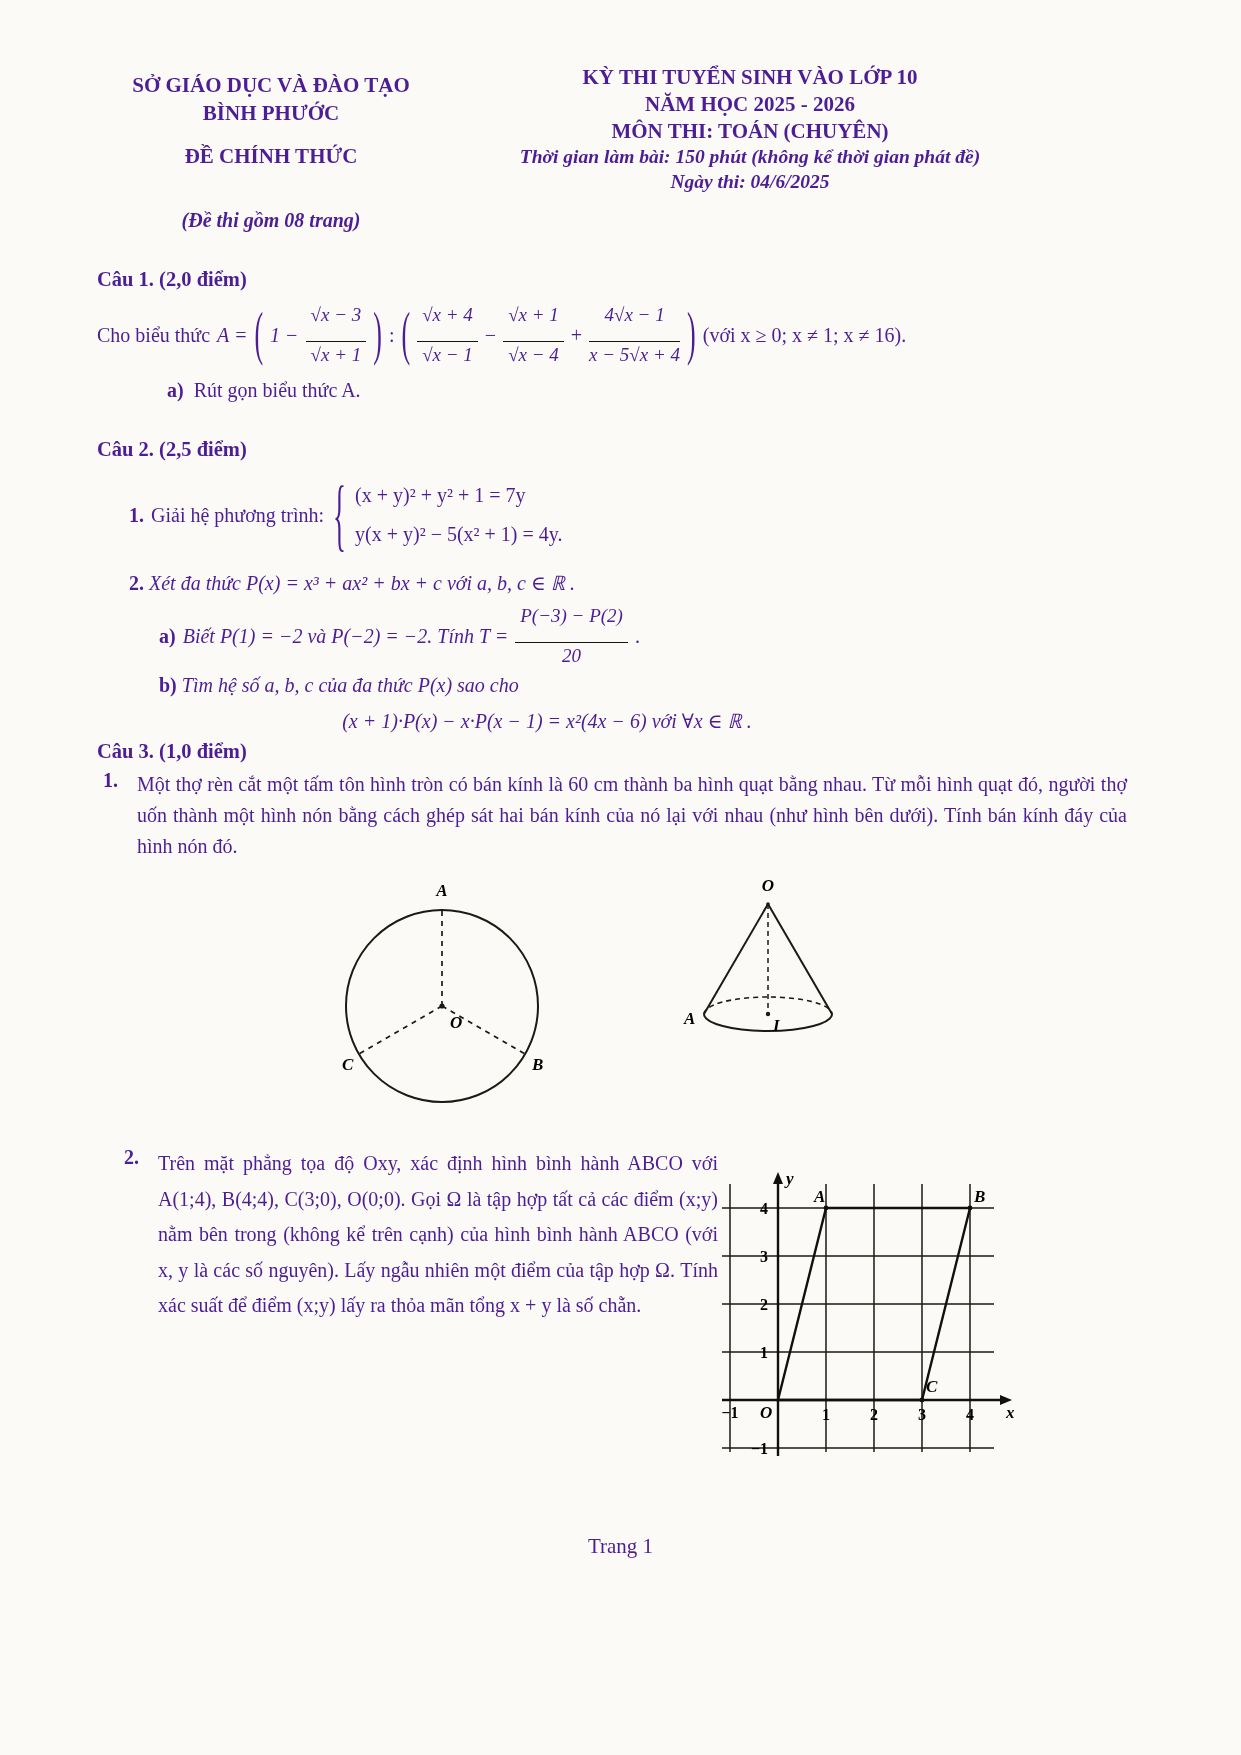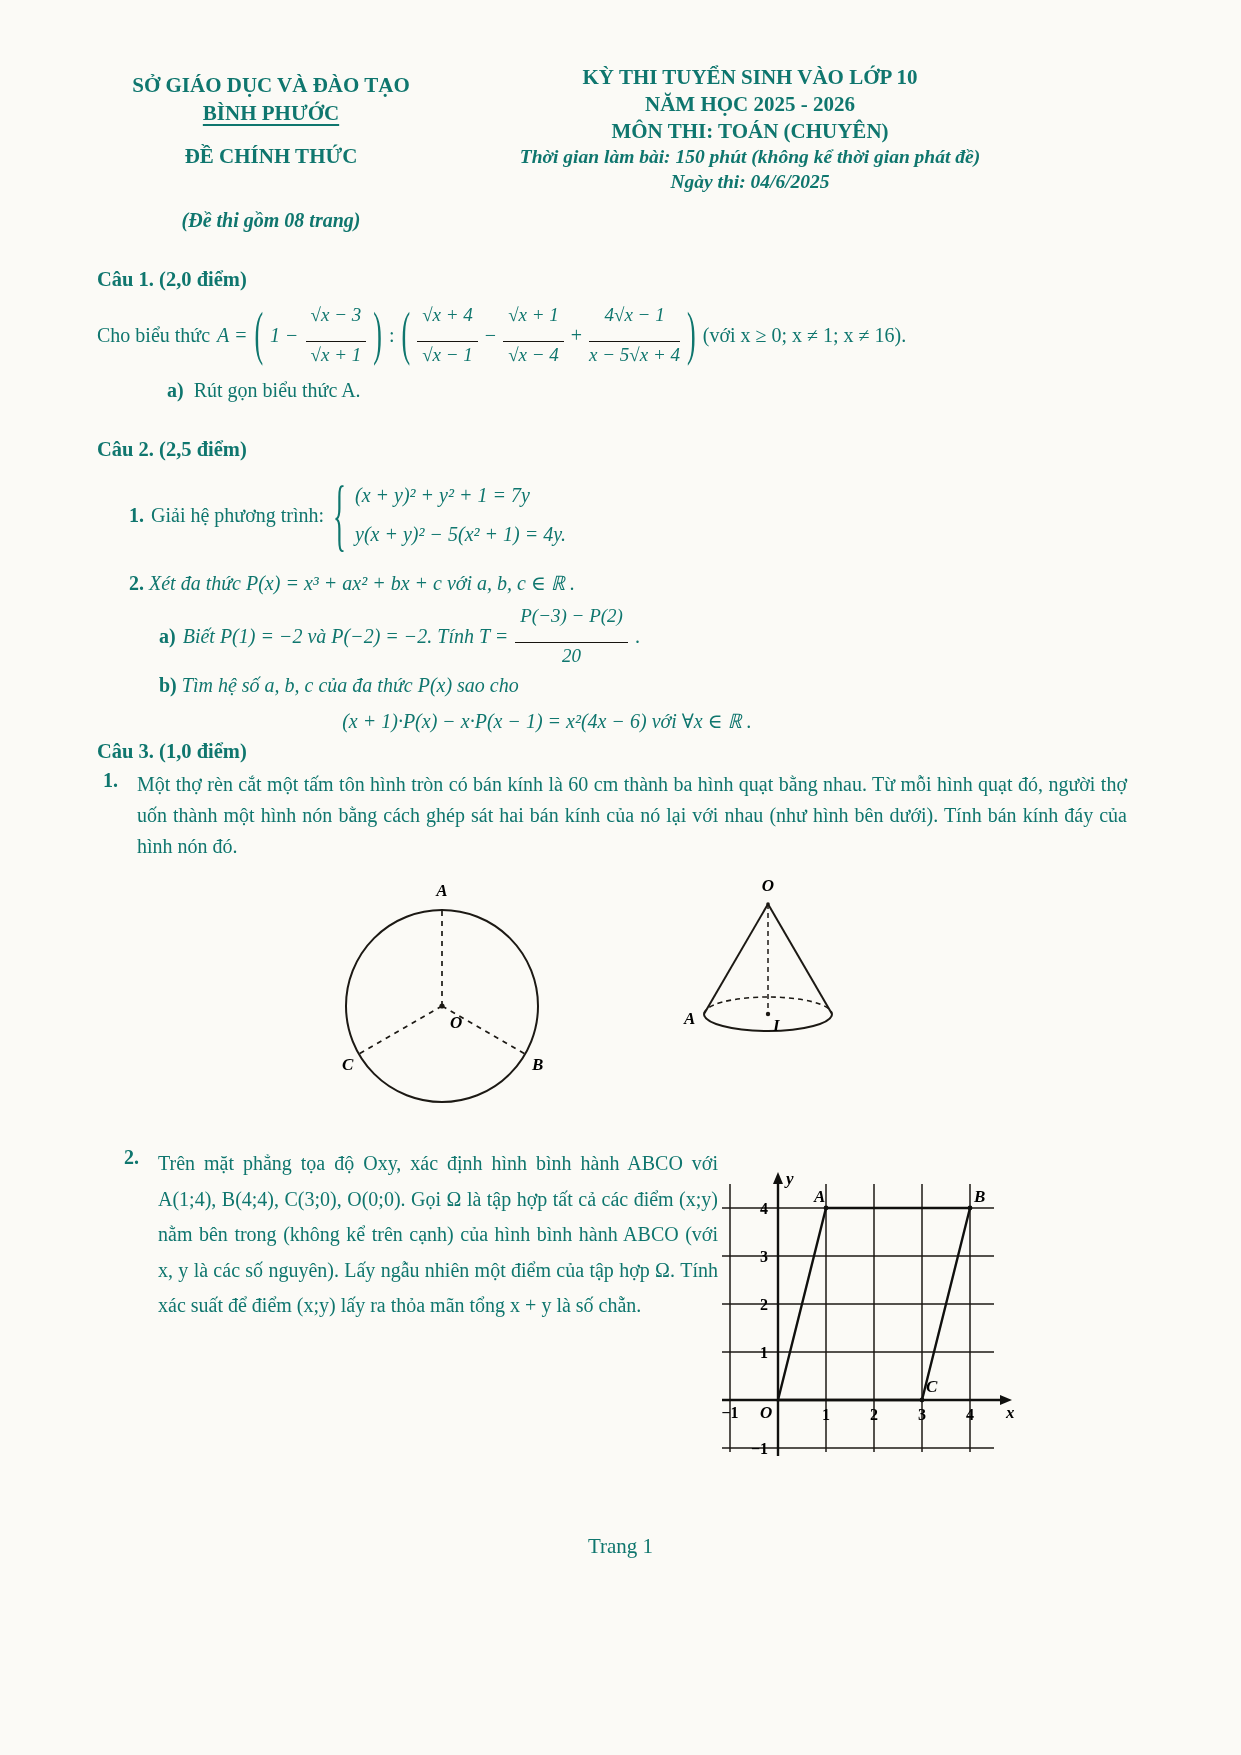--- a/index.html
+++ b/index.html
@@ -1,46 +1,46 @@
 <!DOCTYPE html>
 <html><head>
 <meta charset="utf-8">
 <style>
   * { margin:0; padding:0; box-sizing:border-box; }
   html,body { background:#d9d9d9; }
   .page {
     position:relative; width:1241px; height:1755px;
-    background:#fbfaf6; color:#0f766e;
+    background:#fbfaf6; color:#4c1d95;
     font-family:"Liberation Serif","DejaVu Serif",serif;
     font-size:20px; overflow:hidden;
   }
   .b { font-weight:bold; }
   .bi { font-weight:bold; font-style:italic; }
-  .u { text-decoration:underline; text-underline-offset:4px; }
+  .u { text-underline-offset:4px; }
 
   .hdr-left { position:absolute; left:96px; top:72px; width:350px; text-align:center; font-size:21px; line-height:1.32; }
   .hdr-left .l3 { margin-top:16px; }
   .hdr-left .l4 { margin-top:36px; font-size:20px; }
   .hdr-right { position:absolute; left:440px; top:64px; width:620px; text-align:center; font-size:21px; line-height:1.28; }
   .hdr-right .sm { font-size:19.5px;font-style:italic; }
 
   .sec { position:absolute; left:97px; width:1070px; }
   .sec1 { top:268px; }
   .sec2 { top:438px; }
   .sec3 { top:740px; }
   .cau-title { font-weight:bold; font-size:20.5px; }
 
   .mrow { display:flex; align-items:center; gap:7px; white-space:nowrap; }
   .m { font-style:italic; }
   .frac { display:inline-flex; flex-direction:column; text-align:center; font-style:italic; font-size:19px; line-height:1.2; }
   .frac .num { border-bottom:1.6px solid #17140f; padding:0 5px 14px; }
   .frac .den { padding-top:2px; }
   .bp { display:inline-block; transform:scaleY(2.3); font-size:26px; line-height:1; font-weight:400; }
   .brace { display:inline-block; transform:scaleY(3.0); font-size:27px; line-height:1; margin:0 2px; }
-  .stack { display:inline-flex; flex-direction:column; gap:12px; font-style:italic; line-height:1.35; }
+  .stack { display:inline-flex; flex-direction:column; gap:12px; line-height:1.35; }
 
   .f1row { margin-top:4px; height:80px; }
   .ab { margin-left:70px; margin-top:4px; }
   .ab .lab { font-weight:bold; margin-right:10px; }
 
   .sysrow { margin-top:10px; margin-left:32px; height:88px; }
   .p2 { margin-top:10px; margin-left:32px; }
   .arow { margin-top:8px; margin-left:62px; height:64px; }
   .brow { margin-top:6px; margin-left:62px; }
   .ceq { margin-top:10px; width:900px; text-align:center; font-style:italic; }

